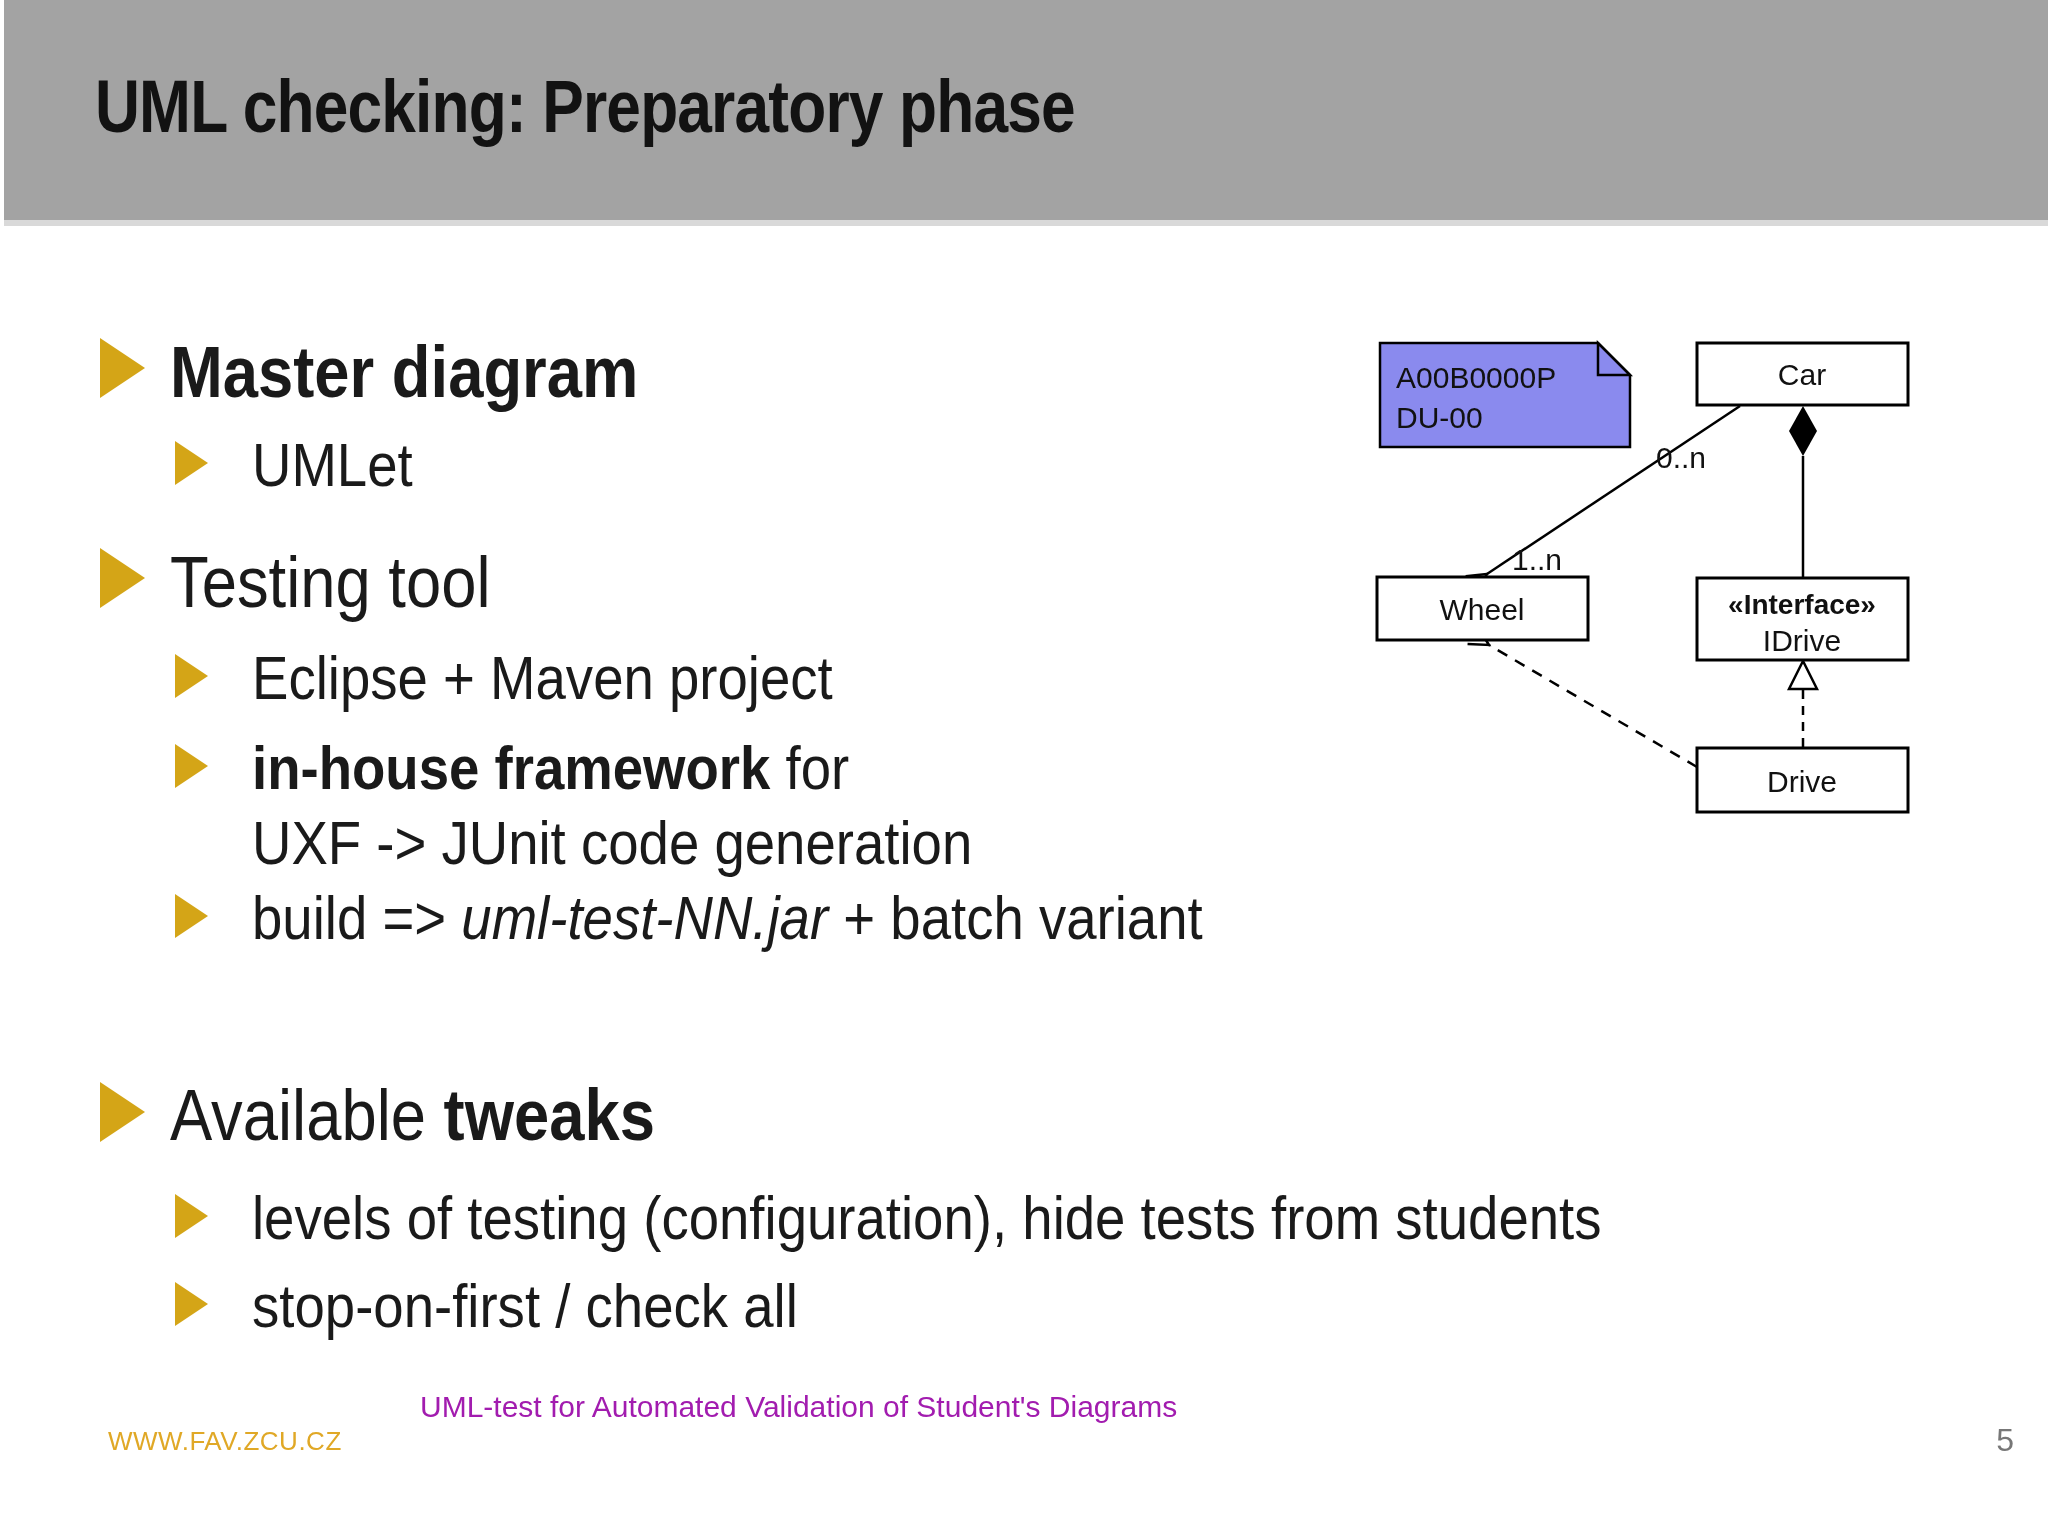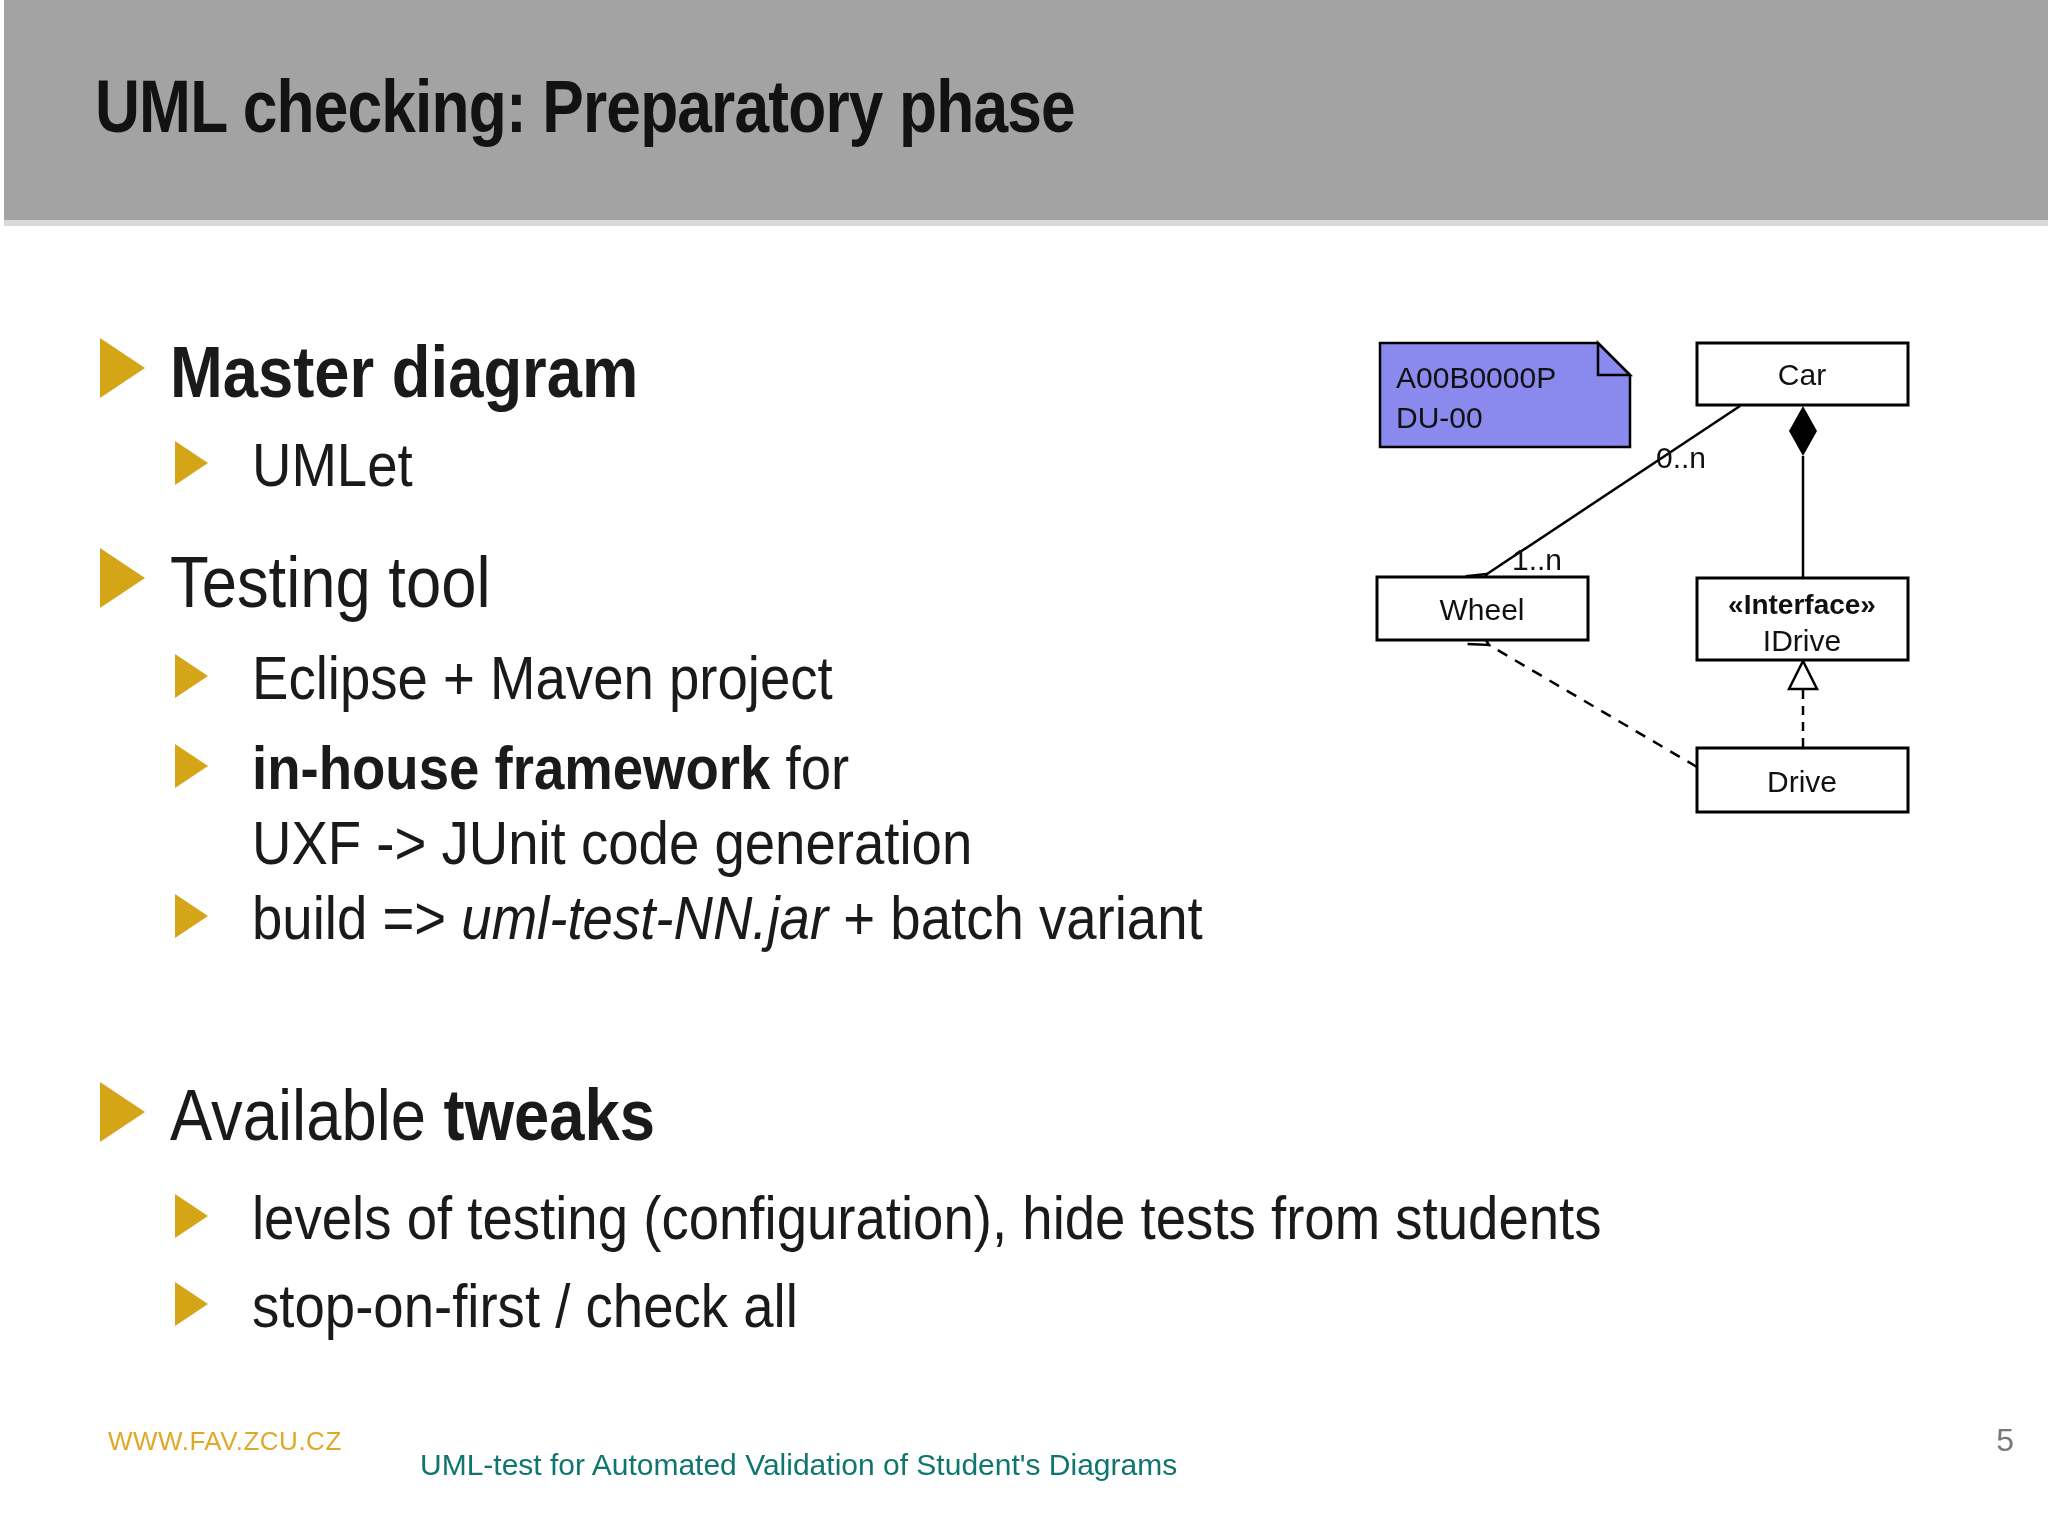--- a/index.html
+++ b/index.html
@@ -30,21 +30,21 @@
   .i{font-style:italic;}
   
   .uml{position:absolute; left:1360px; top:330px;}
   .uml text{font-family:"Liberation Sans", sans-serif; fill:#111;}
   
   .f-url{
     position:absolute; left:108px; top:1426px; font-size:26px; font-weight:normal;
     color:#E0A826; letter-spacing:0.5px; white-space:nowrap;
   }
   .f-cap{
-    position:absolute; left:420px; top:1448px; font-size:30px; color:#0f766e; white-space:nowrap;
+    position:absolute; left:420px; top:1390px; font-size:30px; color:#a21caf; white-space:nowrap;
   }
   .f-page{
     position:absolute; right:34px; top:1422px; font-size:32px; color:#777; white-space:nowrap;
   }
 </style>
 </head>
 <body>
 
 <div class="slide">
 

